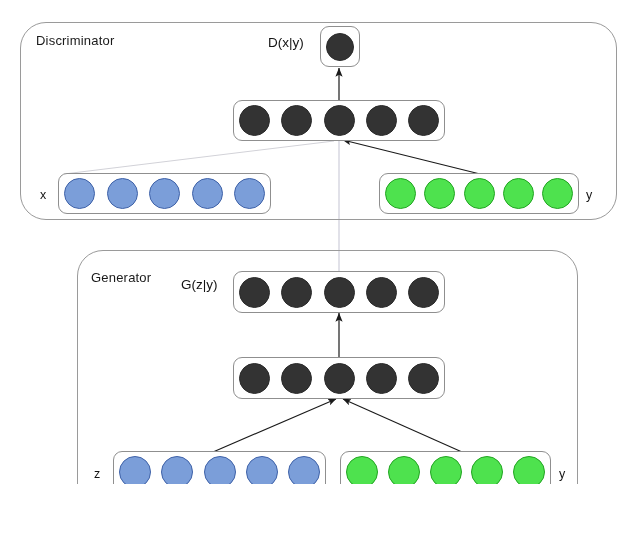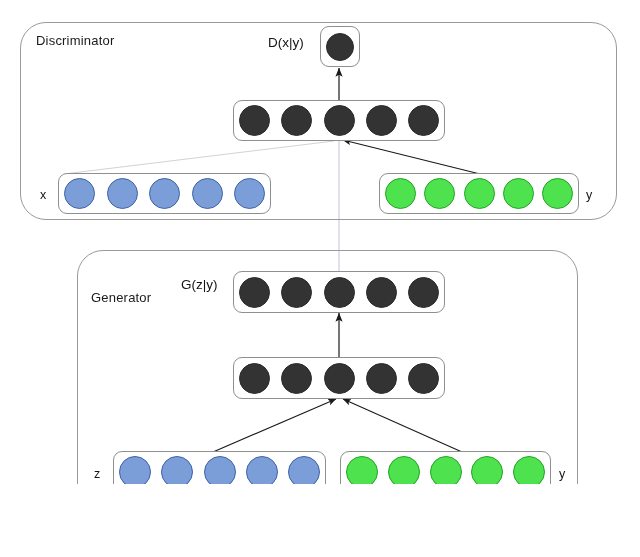--- a/index.html
+++ b/index.html
@@ -139,21 +139,21 @@
     <span class="node green" style="width:31px;height:31px;"></span>
     <span class="node green" style="width:31px;height:31px;"></span>
     <span class="node green" style="width:31px;height:31px;"></span>
     <span class="node green" style="width:31px;height:31px;"></span>
   </div>
 
   <div class="io-label" style="left:586px; top:188px;">y</div>
 
   <div class="module-box" style="left:77px; top:250px; width:501px; height:275px;"></div>
 
-  <div class="module-title" style="left:91px; top:270px;margin-top:20px;">Generator</div>
+  <div class="module-title" style="left:91px; top:270px;">Generator</div>
 
   <div class="math-label" style="left:181px; top:277px;">G(z|y)</div>
 
   <div class="node-group" style="left:233px; top:271px; width:212px; height:42px;">
     <span class="node dark" style="width:31px;height:31px;"></span>
     <span class="node dark" style="width:31px;height:31px;"></span>
     <span class="node dark" style="width:31px;height:31px;"></span>
     <span class="node dark" style="width:31px;height:31px;"></span>
     <span class="node dark" style="width:31px;height:31px;"></span>
   </div>

